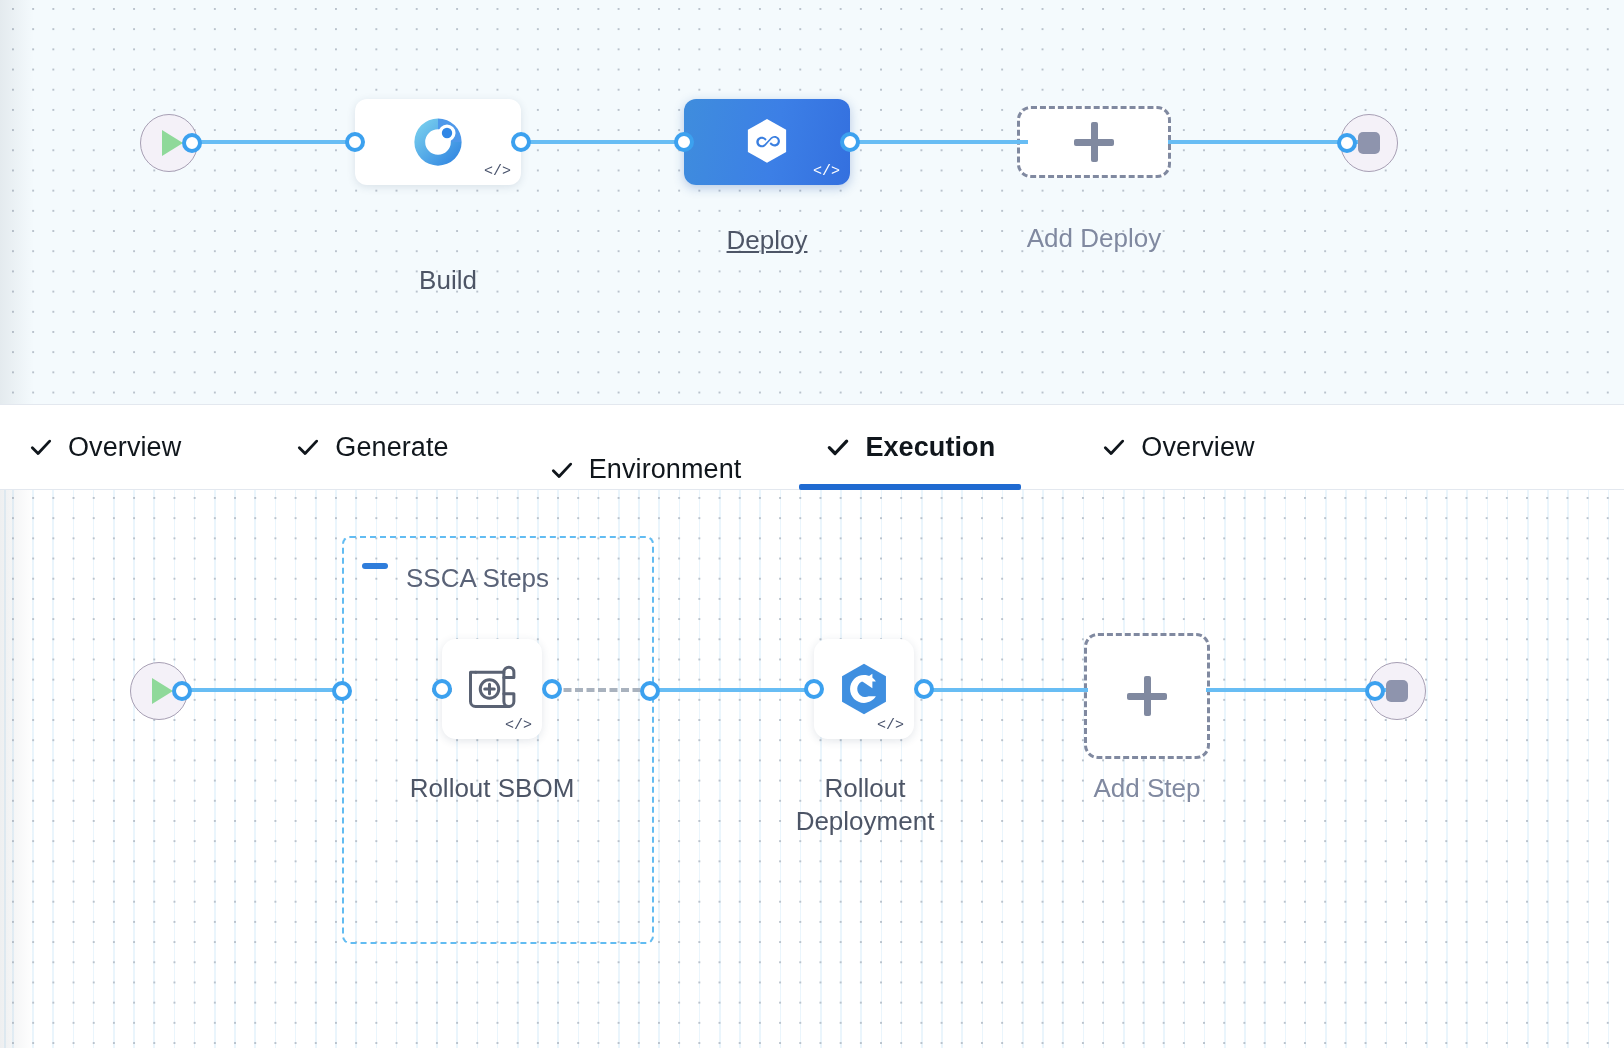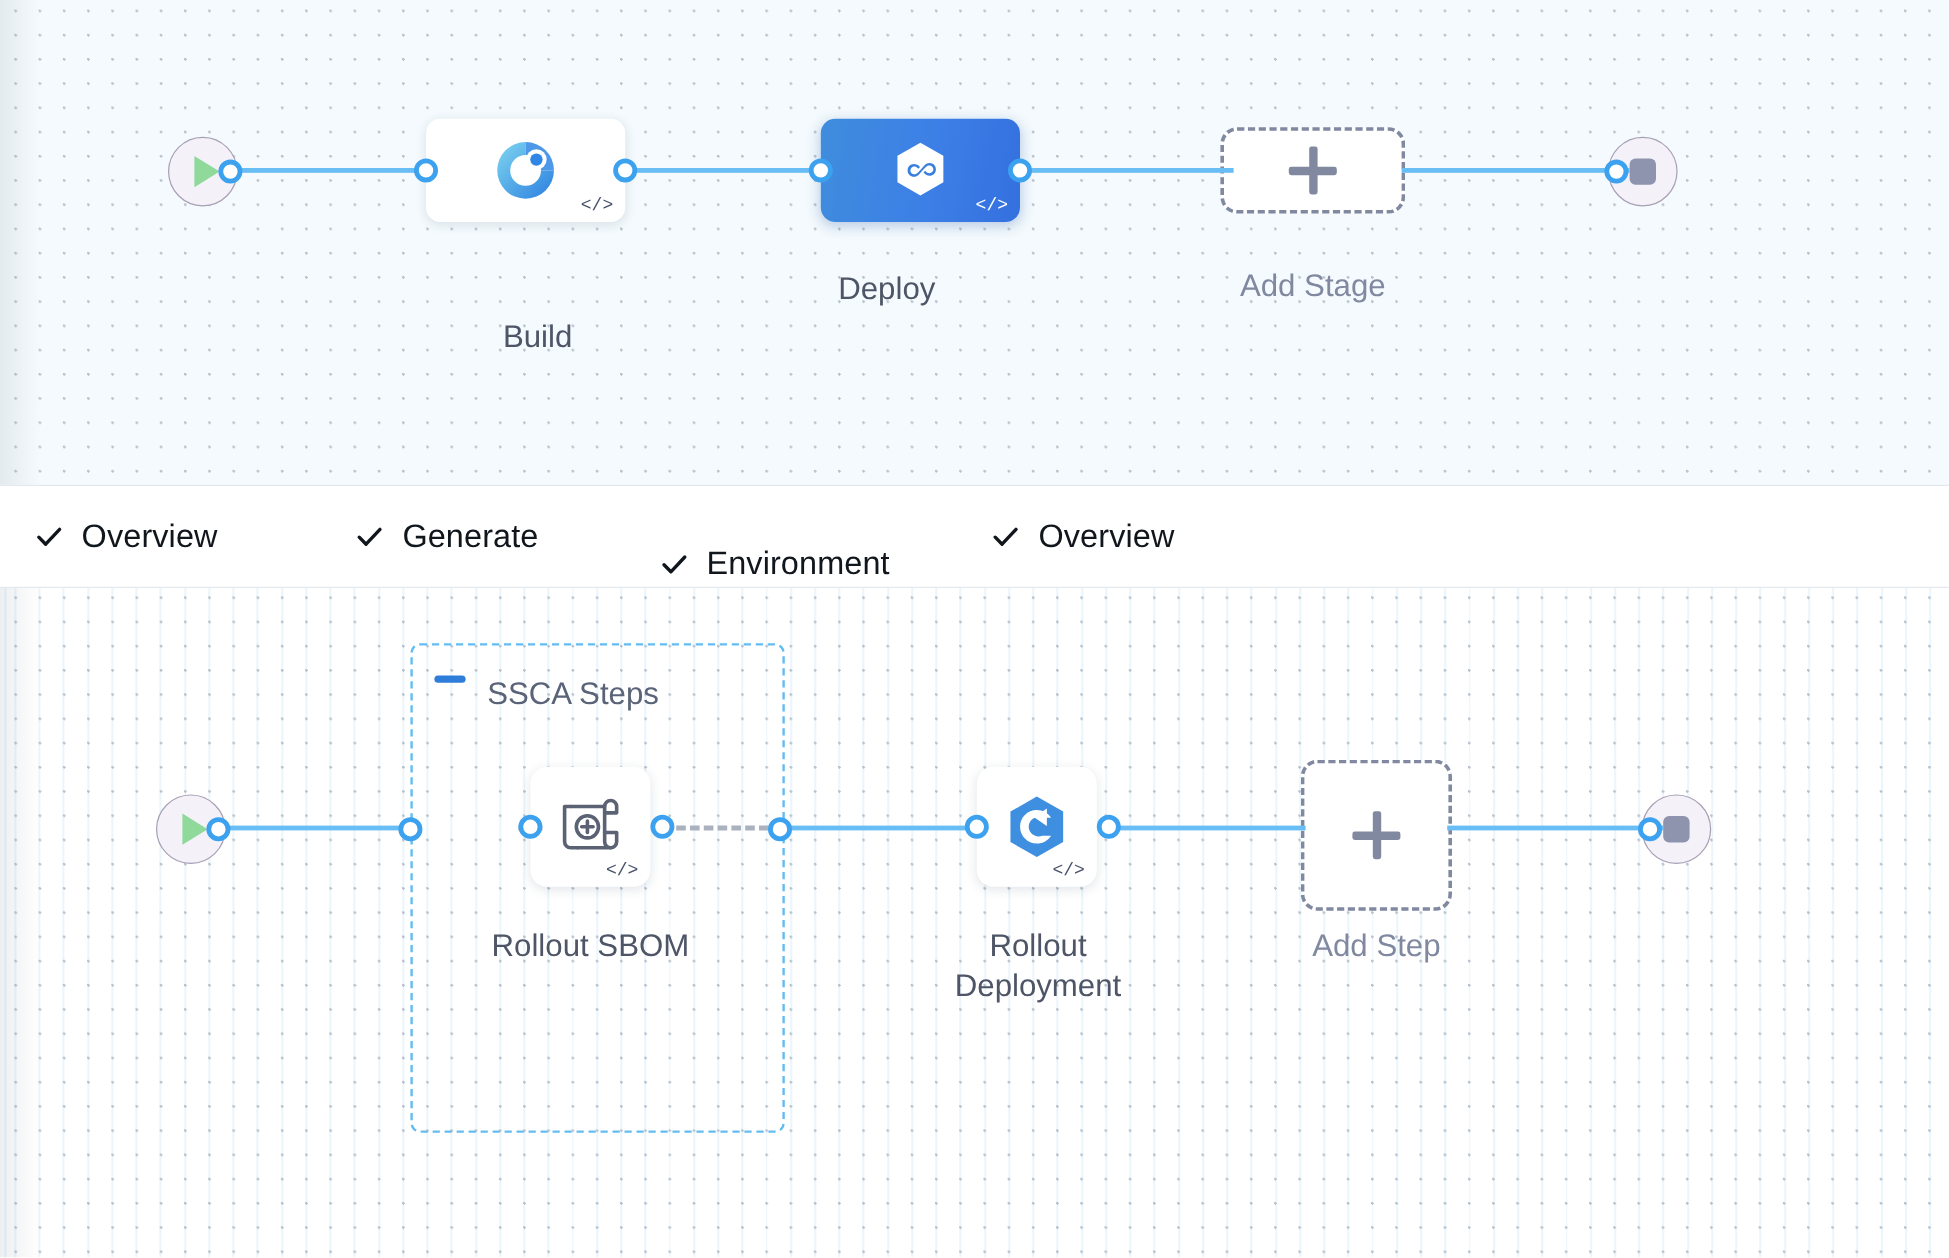--- a/index.html
+++ b/index.html
@@ -200,28 +200,28 @@
       <div class="stage-card deploy">
         <svg width="54" height="54" viewBox="0 0 48 48">
           <path d="M24 3.5 41 13.2v19.6L24 42.5 7 32.8V13.2z" fill="#ffffff"></path>
           <path d="M19.2 19.3c-2.6 0-4.7 2.1-4.7 4.7s2.1 4.7 4.7 4.7c1.7 0 2.9-.8 4.1-2.1l1.9-2.1 2.1-2.3c1.4-1.6 2.3-1.9 3.4-1.9 1.6 0 2.9 1.3 2.9 2.9s-1.3 2.9-2.9 2.9c-1.1 0-1.9-.4-3.2-1.8l-1.2 1.3c1.5 1.7 2.8 2.4 4.5 2.4 2.6 0 4.7-2.1 4.7-4.7s-2.1-4.7-4.7-4.7c-1.8 0-3 .8-4.4 2.4l-1.9 2.1-1.9 2.1c-1.2 1.3-2 1.7-3.1 1.7-1.6 0-2.9-1.3-2.9-2.9s1.3-2.9 2.9-2.9c1 0 1.8.4 3 1.7l1.2-1.3c-1.4-1.6-2.7-2.2-4.5-2.2z" fill="#3a7fe0"></path>
         </svg>
         <span class="codebadge light">&lt;/&gt;</span>
       </div>
       <span class="port" style="left:-10px; top:33px;"></span>
       <span class="port" style="left:156px; top:33px;"></span>
     </div>
-    <div class="caption" style="left:656px; top:224px; width:166px;">Deploy</div>
+    <div class="caption" style="left:684px; top:224px; width:166px;text-decoration:underline;">Deploy</div>
 
     <div class="node" style="left:1017px; top:106px;">
       <div class="add-box" style="width:154px; height:72px;">
         <span class="plus"></span>
       </div>
     </div>
-    <div class="caption muted" style="left:1017px; top:222px; width:154px;">Add Stage</div>
+    <div class="caption muted" style="left:1017px; top:222px; width:154px;">Add Deploy</div>
 
     <div class="node" style="left:1340px; top:114px;">
       <div class="terminal">
         <span class="stop-sq"></span>
       </div>
       <span class="port" style="left:-3px; top:19px;"></span>
     </div>
   </div>
 
   <div class="tabbar">
@@ -243,20 +243,27 @@
     </div>
 
     <div class="tab" style="margin-right:84px;margin-top:45px;">
       <svg class="chk" viewBox="0 0 24 24">
         <path d="M4 12.6 9.3 18 20 6.6" fill="none" stroke="#10161c" stroke-width="2.6" stroke-linecap="round" stroke-linejoin="round"></path>
       </svg>
       <span class="tab-label">Environment</span>
 
     </div>
 
+    <div class="tab active" style="margin-right:80px; padding:0 26px; margin-left:-26px;">
+      <svg class="chk" viewBox="0 0 24 24">
+        <path d="M4 12.6 9.3 18 20 6.6" fill="none" stroke="#10161c" stroke-width="3" stroke-linecap="round" stroke-linejoin="round"></path>
+      </svg>
+      <span class="tab-label">Execution</span>
+      <span class="underline"></span>
+    </div>
 
     <div class="tab">
       <svg class="chk" viewBox="0 0 24 24">
         <path d="M4 12.6 9.3 18 20 6.6" fill="none" stroke="#10161c" stroke-width="2.6" stroke-linecap="round" stroke-linejoin="round"></path>
       </svg>
       <span class="tab-label">Overview</span>
 
     </div>
   </div>
 

